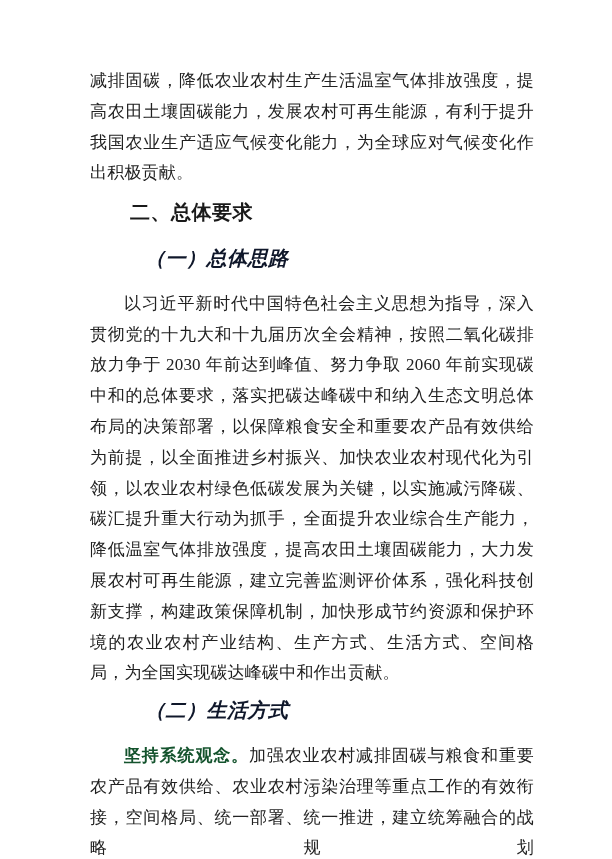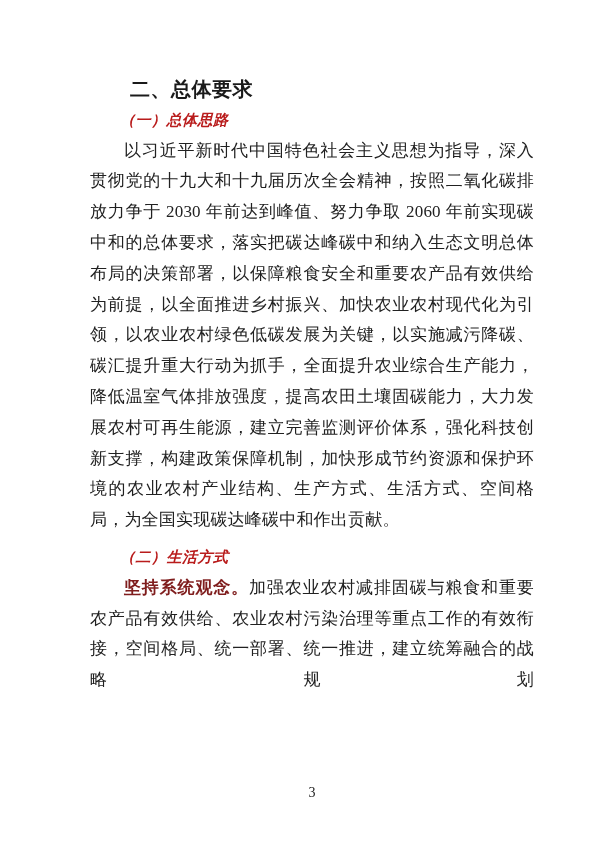--- a/index.html
+++ b/index.html
@@ -45,57 +45,58 @@
     margin-top: 8px;
     font-family: "Liberation Sans", "DejaVu Sans", sans-serif;
     font-weight: 700;
     font-size: 20px;
     line-height: 30.8px;
     text-indent: 2em;
     color: #1a1a1a;
     letter-spacing: 0.5px;
   }
   .heading-kai {
-    margin: 0;
+    margin: 15px;
     font-family: "Liberation Serif", "DejaVu Serif", serif;
     font-style: italic;
     font-weight: 700;
-    font-size: 15px;
+    font-size: 20px;
     line-height: 30.8px;
     text-indent: 2em;
-    color: #b91c1c;
+    color: #0f172a;
     letter-spacing: 0.5px;
   }
   .heading-kai.gap-top {
     margin-top: 6px;
   }
   .lead-bold {
     font-family: "Liberation Sans", "DejaVu Sans", sans-serif;
     font-weight: 700;
     font-style: normal;
-    color: #7f1d1d;
+    color: #14532d;
   }
   .page-number {
     position: absolute;
     left: 90px;
     width: 444px;
     top: 783px;
     text-align: center;
     font-size: 14px;
     line-height: 20px;
     color: #212121;
     font-family: "Liberation Serif", "DejaVu Serif", serif;
   }
 </style>
 </head>
 <body>
 
 <div class="page">
   <div class="content">
 
+    <p class="body-para no-indent">减排固碳，降低农业农村生产生活温室气体排放强度，提高农田土壤固碳能力，发展农村可再生能源，有利于提升我国农业生产适应气候变化能力，为全球应对气候变化作出积极贡献。</p>
 
     <h2 class="heading-hei">二、总体要求</h2>
 
     <h3 class="heading-kai">（一）总体思路</h3>
 
     <p class="body-para indent">以习近平新时代中国特色社会主义思想为指导，深入贯彻党的十九大和十九届历次全会精神，按照二氧化碳排放力争于 2030 年前达到峰值、努力争取 2060 年前实现碳中和的总体要求，落实把碳达峰碳中和纳入生态文明总体布局的决策部署，以保障粮食安全和重要农产品有效供给为前提，以全面推进乡村振兴、加快农业农村现代化为引领，以农业农村绿色低碳发展为关键，以实施减污降碳、碳汇提升重大行动为抓手，全面提升农业综合生产能力，降低温室气体排放强度，提高农田土壤固碳能力，大力发展农村可再生能源，建立完善监测评价体系，强化科技创新支撑，构建政策保障机制，加快形成节约资源和保护环境的农业农村产业结构、生产方式、生活方式、空间格局，为全国实现碳达峰碳中和作出贡献。</p>
 
     <h3 class="heading-kai gap-top">（二）生活方式</h3>
 
     <p class="body-para indent force-justify"><span class="lead-bold">坚持系统观念。</span><span>加强农业农村减排固碳与粮食和重要农产品有效供给、农业农村污染治理等重点工作的有效衔接，空间格局、统一部署、统一推进，建立统筹融合的战略规划</span></p>

